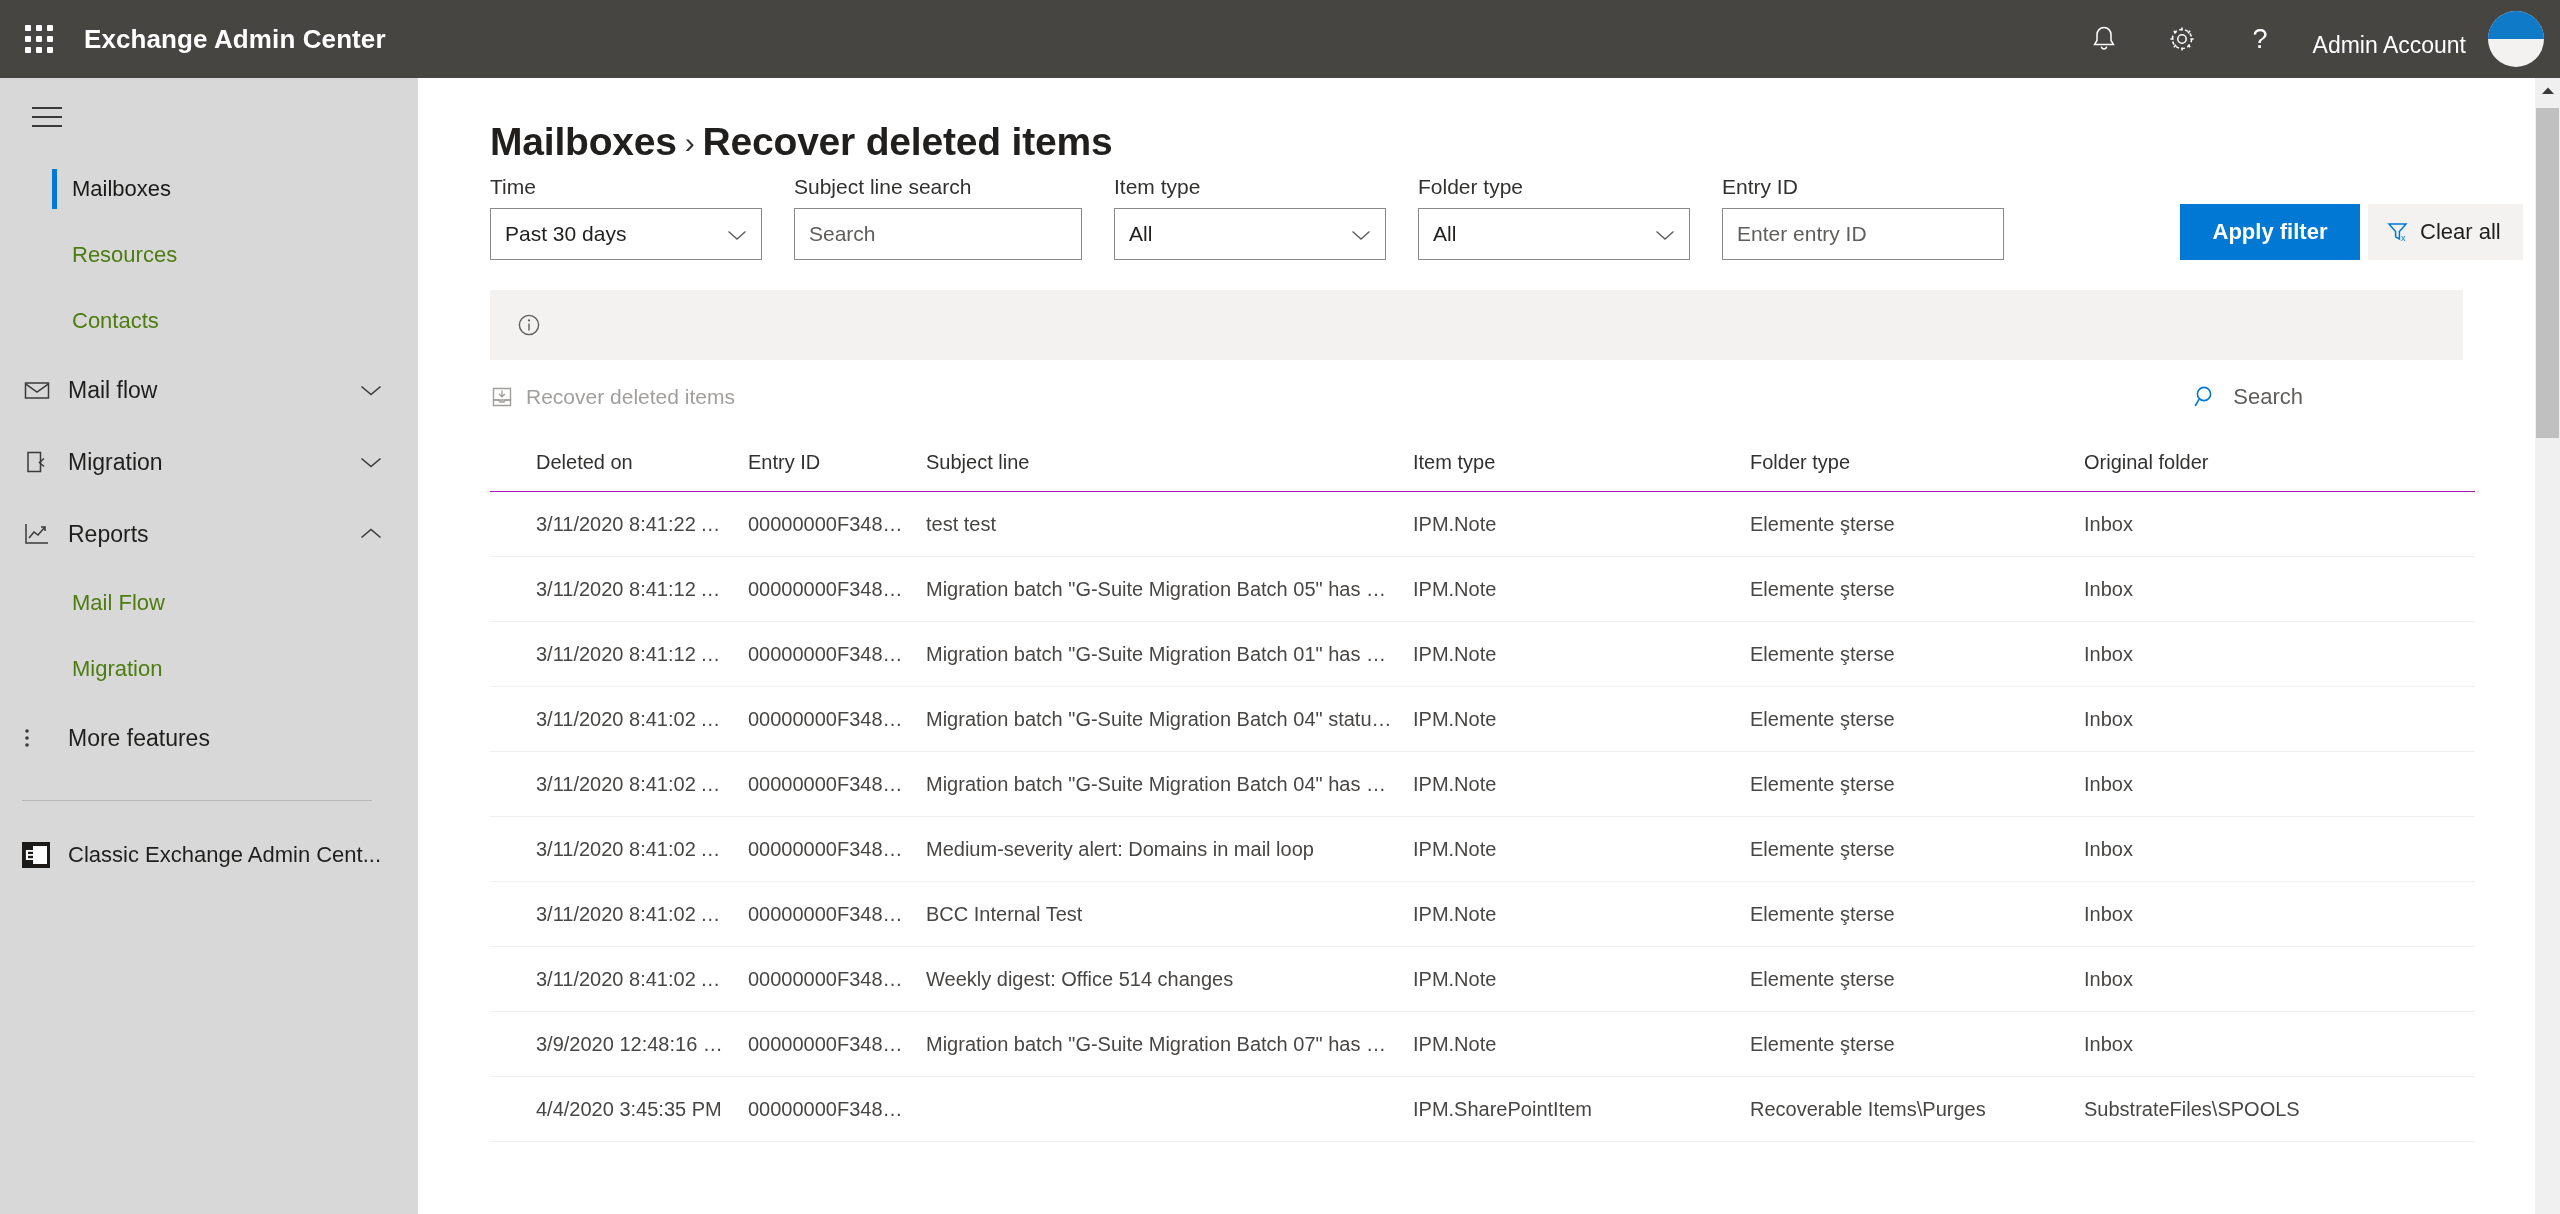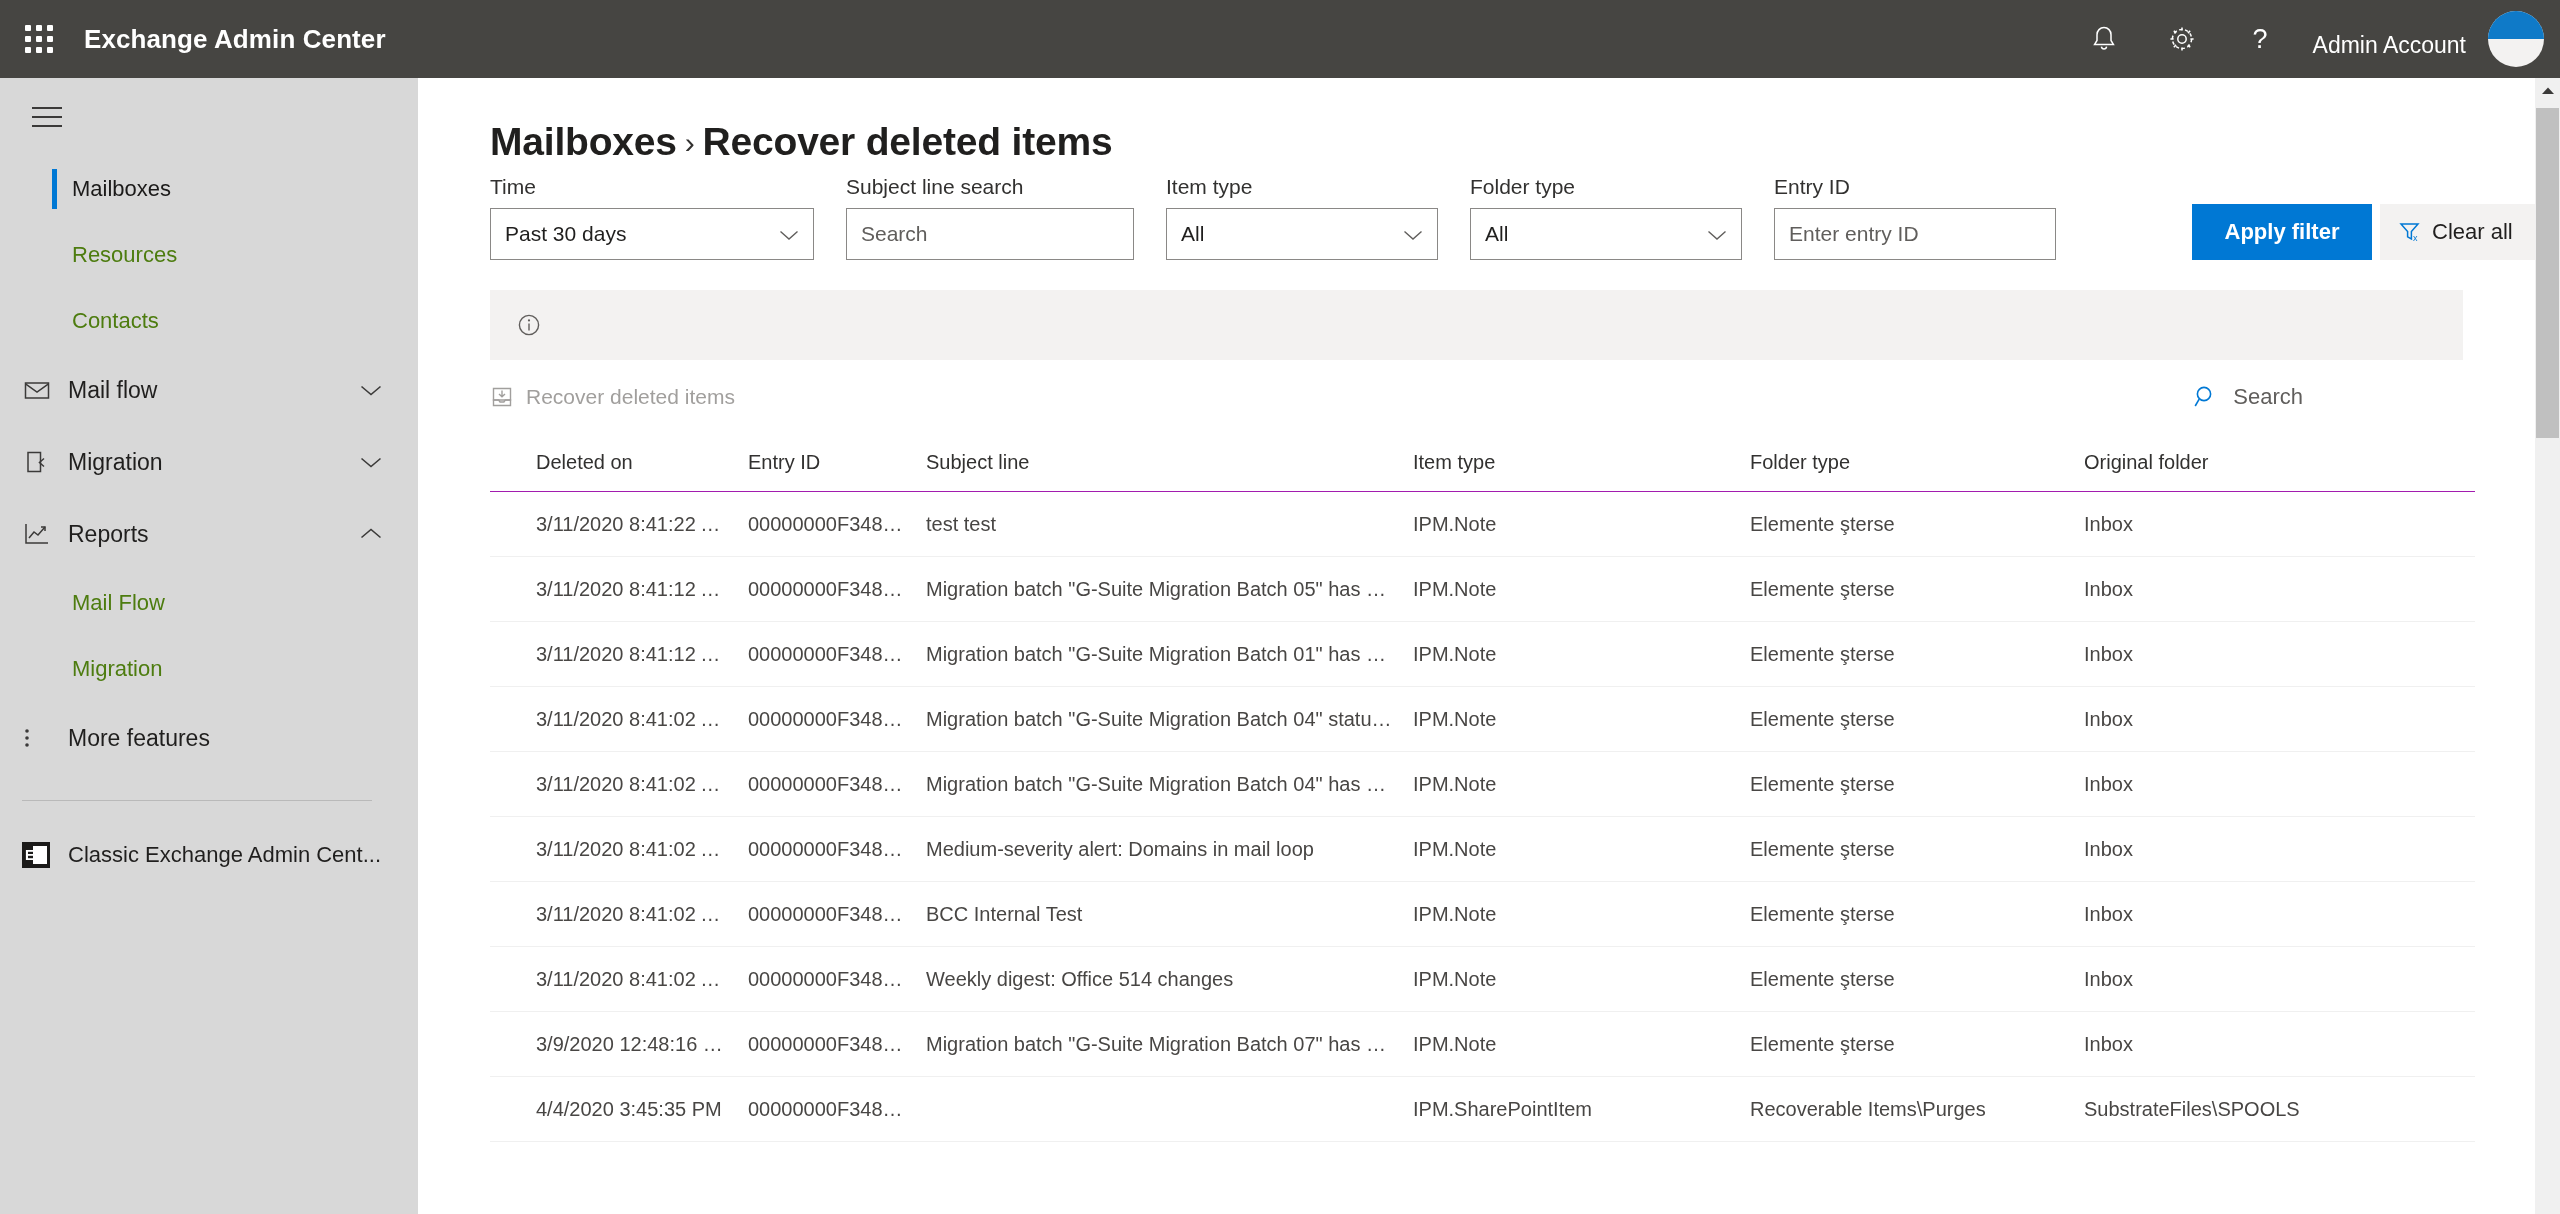--- a/index.html
+++ b/index.html
@@ -178,36 +178,37 @@
     background: #ffffff;
     display: flex; align-items: center;
     padding: 0 14px;
     font-size: 21px;
     color: #201f1e;
     position: relative;
   }
   .ctrl.dropdown { cursor: pointer; }
   .ctrl .chev-sm { margin-left: auto; }
   .ctrl .ph { color: #605e5c; }
-  #f-time .ctrl { width: 324px; }
+  #f-time .ctrl { width: 272px; }
   #f-subject .ctrl { width: 288px; }
   #f-itemtype .ctrl { width: 272px; }
   #f-foldertype .ctrl { width: 272px; }
   #f-entryid .ctrl { width: 282px; }
 
   #filter-actions { display: flex; align-items: center; margin-left: 104px; }
   #apply-filter {
     height: 56px; min-width: 180px;
     background: #0078d4; color: #ffffff;
     font-size: 22px; font-weight: 600;
     border: none;
     display: flex; align-items: center; justify-content: center;
     padding: 0 24px;
     cursor: pointer;
     font-family: "Liberation Sans", sans-serif;
+    margin-left: 40px;
   }
   #clear-all {
     height: 56px;
     background: #f3f2f1;
     border: none;
     display: flex; align-items: center;
     padding: 0 22px 0 18px;
     font-size: 22px; color: #201f1e;
     cursor: pointer;
     margin-left: 8px;

